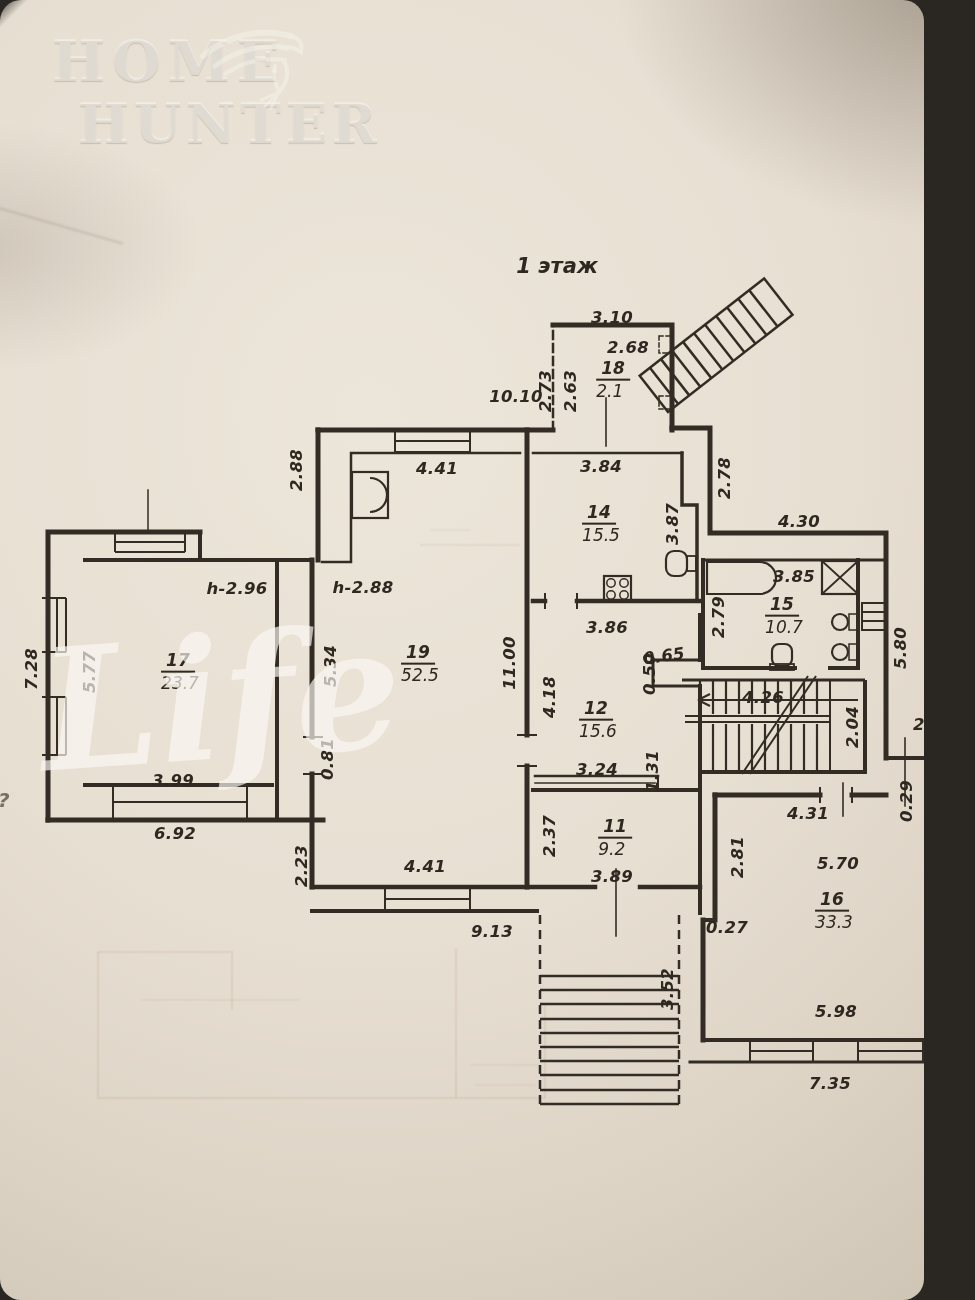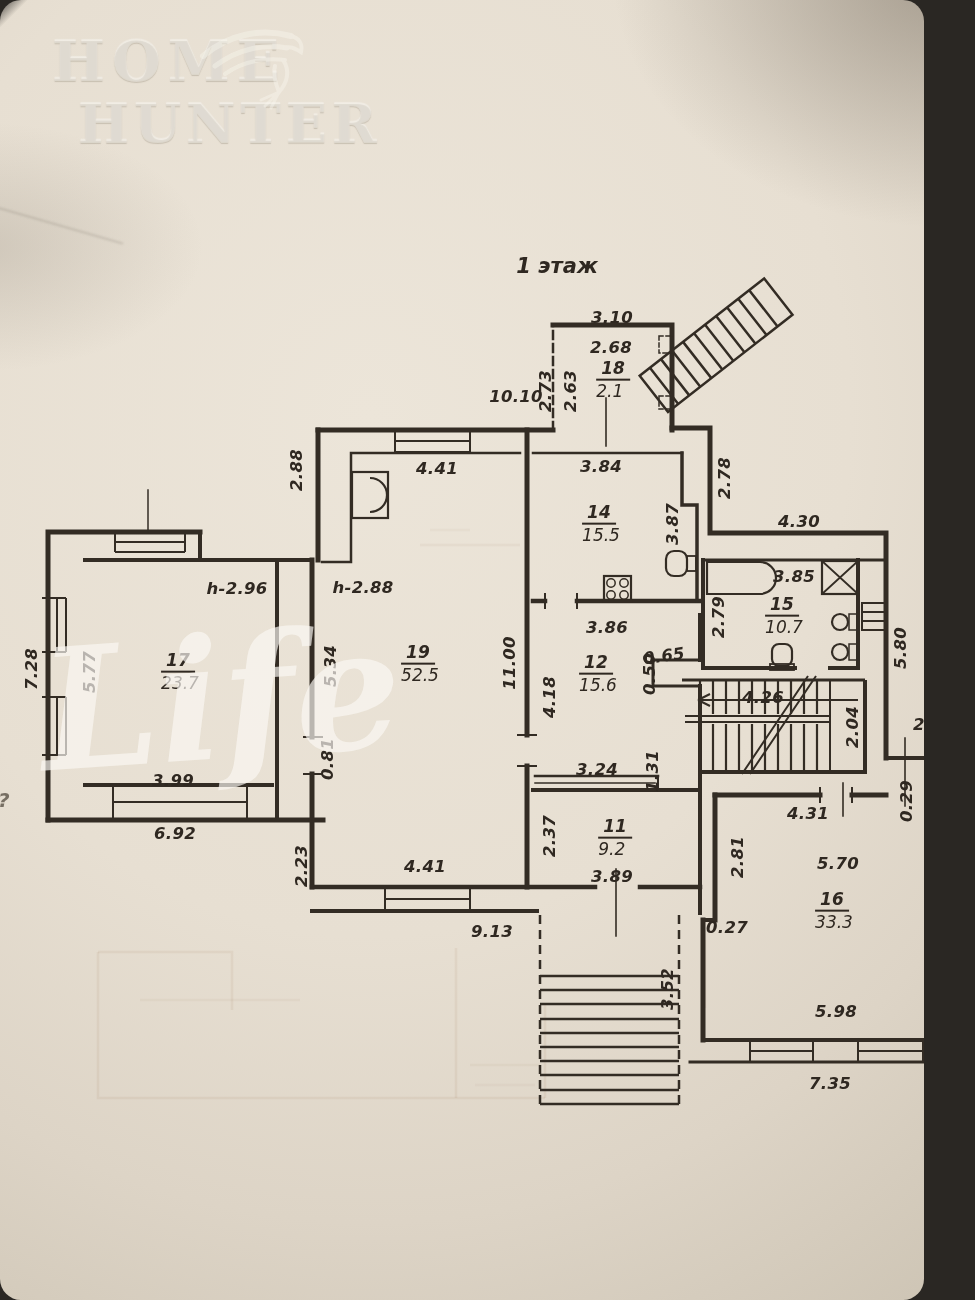--- a/index.html
+++ b/index.html
@@ -202,35 +202,35 @@
     <span class="area">15.5</span></div>
   <div class="room" style="left:784px;top:616px">
     <span class="num">15</span>
     <span class="area">10.7</span></div>
   <div class="room" style="left:420px;top:664px">
     <span class="num">19</span>
     <span class="area">52.5</span></div>
   <div class="room" style="left:180px;top:672px">
     <span class="num">17</span>
     <span class="area">23.7</span></div>
-  <div class="room" style="left:598px;top:674px">
+  <div class="room" style="left:598px;top:720px">
     <span class="num">12</span>
     <span class="area">15.6</span></div>
   <div class="room" style="left:615px;top:838px">
     <span class="num">11</span>
     <span class="area">9.2</span></div>
   <div class="room" style="left:834px;top:911px">
     <span class="num">16</span>
     <span class="area">33.3</span></div>
 
   <div class="dim" style="left:363px;top:587px">h-2.88</div>
   <div class="dim" style="left:237px;top:588px">h-2.96</div>
 
   <div class="dim" style="left:612px;top:317px">3.10</div>
-  <div class="dim" style="left:611px;top:347px">2.68</div>
+  <div class="dim" style="left:628px;top:347px">2.68</div>
   <div class="dim v" style="left:545px;top:391px">2.73</div>
   <div class="dim v" style="left:570px;top:391px">2.63</div>
   <div class="dim" style="left:516px;top:396px">10.10</div>
   <div class="dim v" style="left:296px;top:470px">2.88</div>
   <div class="dim" style="left:437px;top:468px">4.41</div>
   <div class="dim" style="left:601px;top:466px">3.84</div>
   <div class="dim v" style="left:724px;top:478px">2.78</div>
   <div class="dim" style="left:799px;top:521px">4.30</div>
   <div class="dim v" style="left:672px;top:524px">3.87</div>
   <div class="dim" style="left:794px;top:576px">3.85</div>

